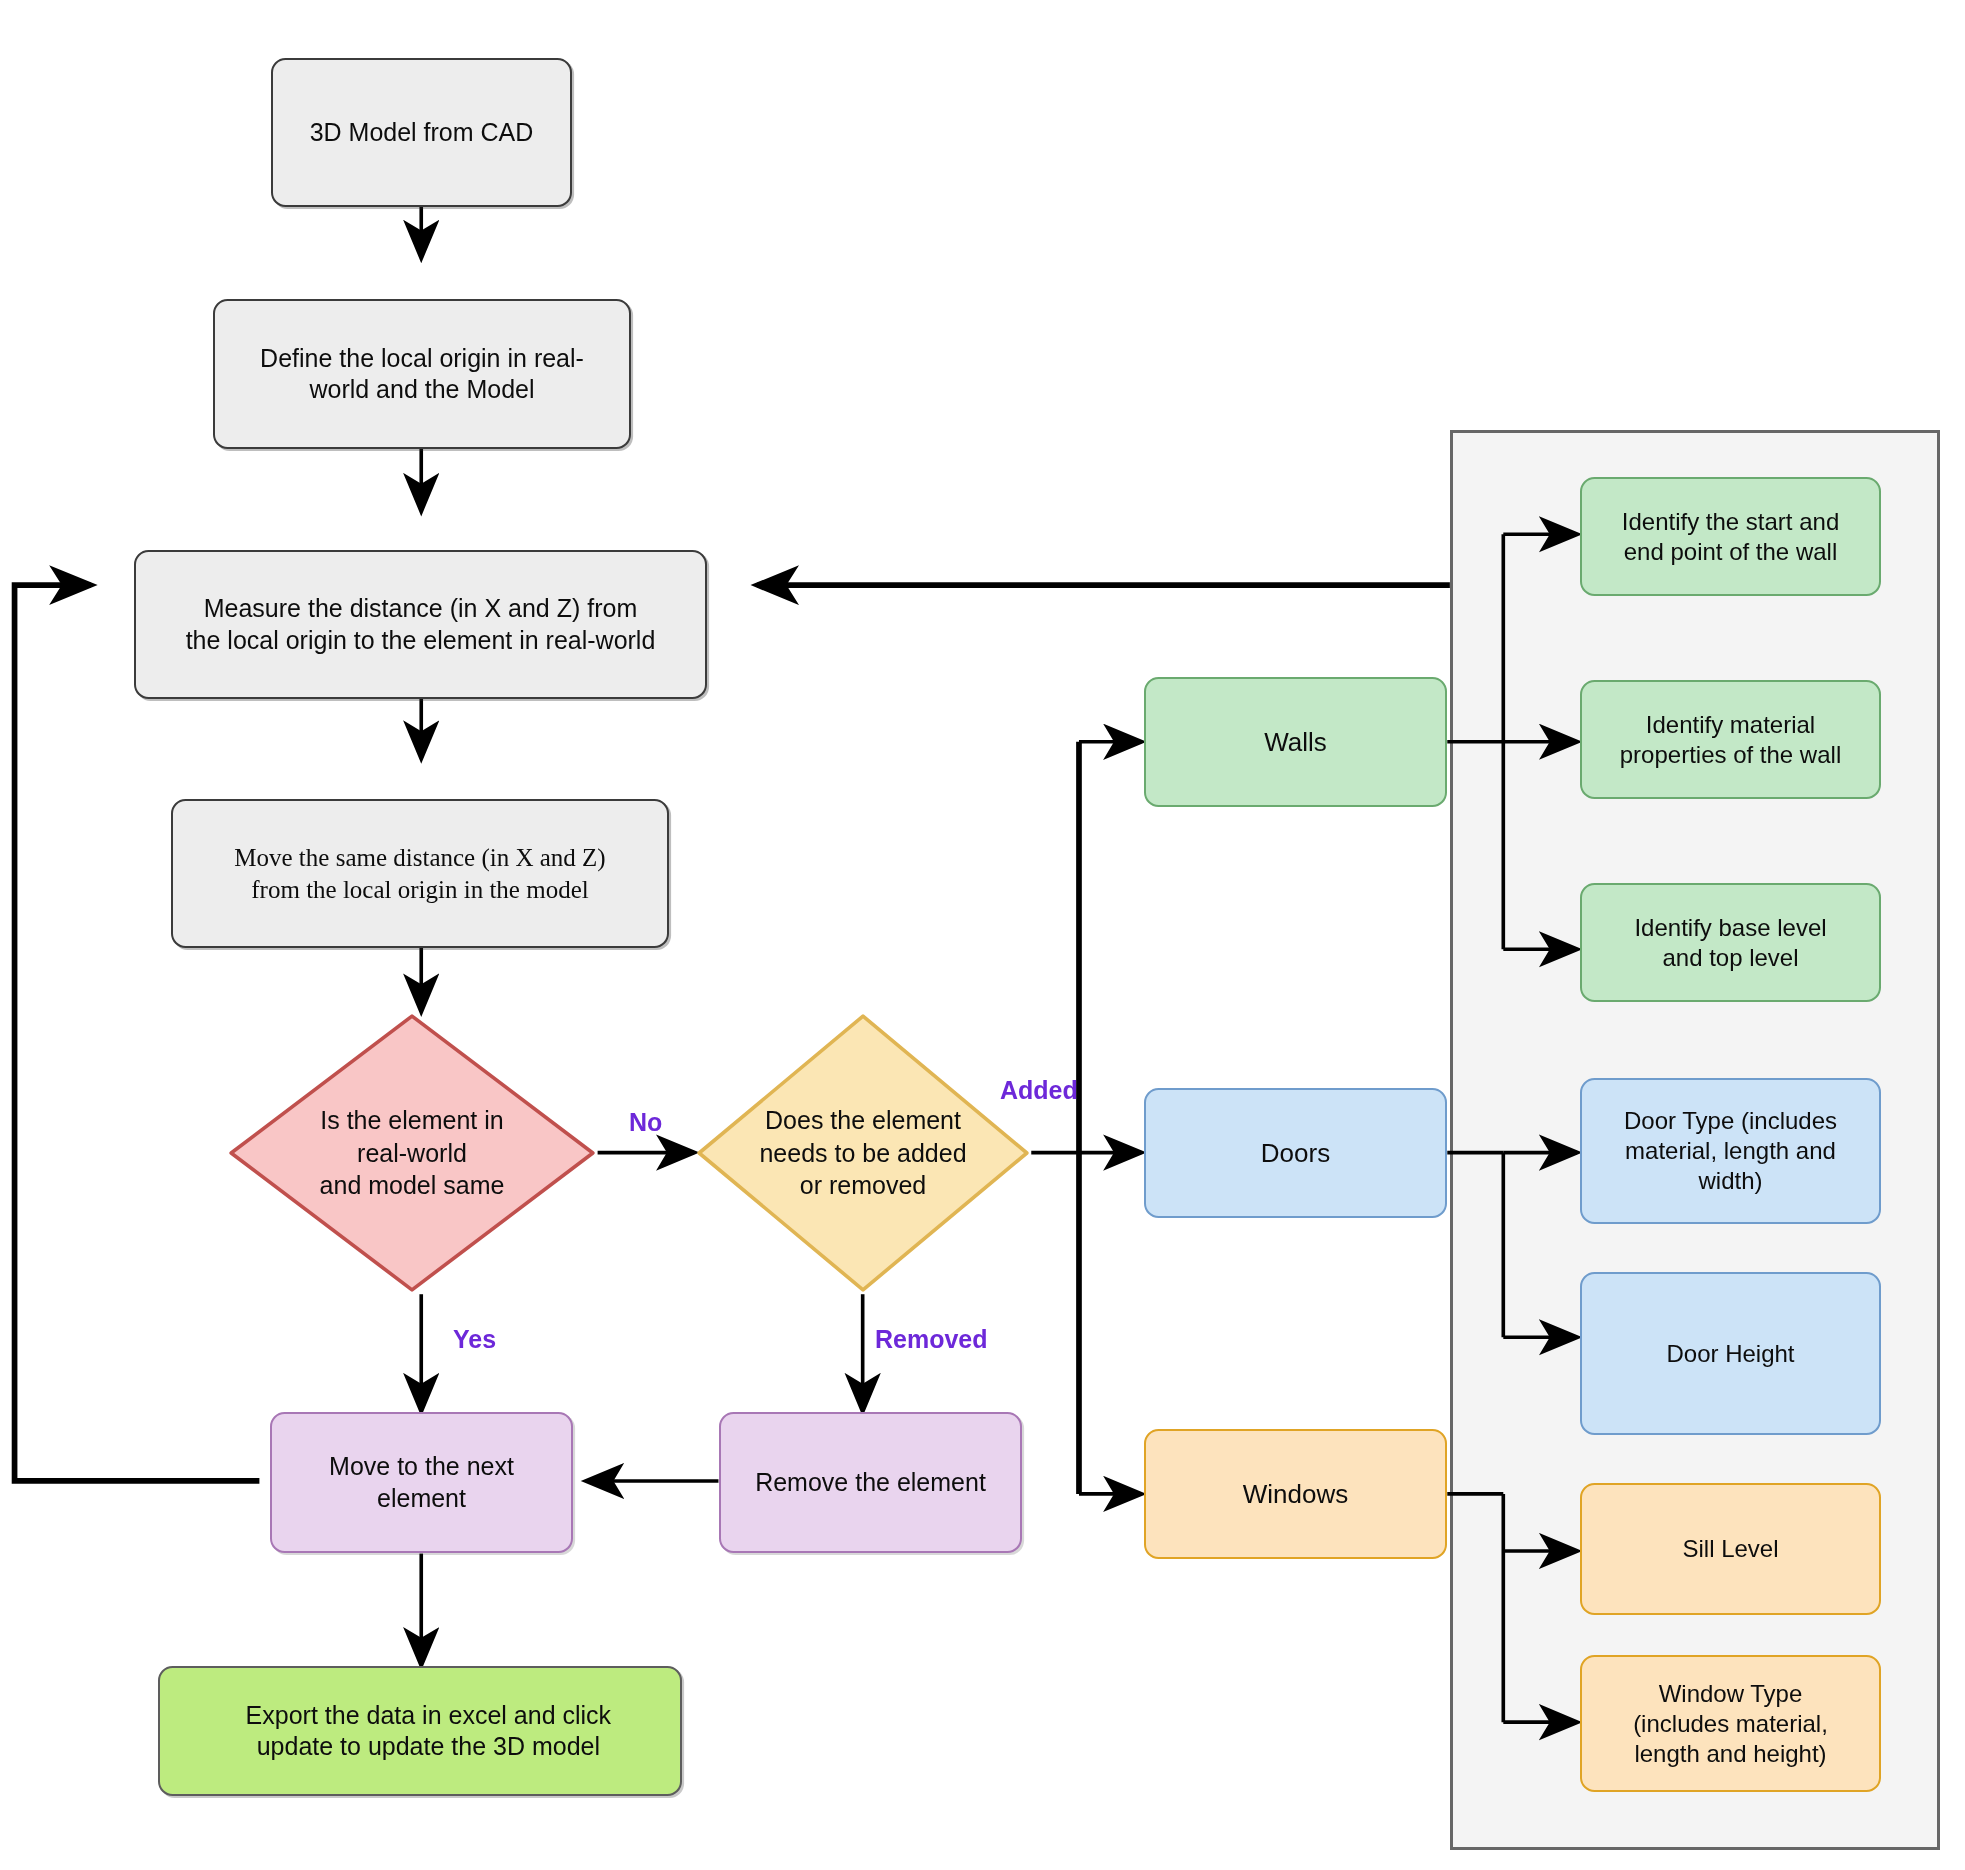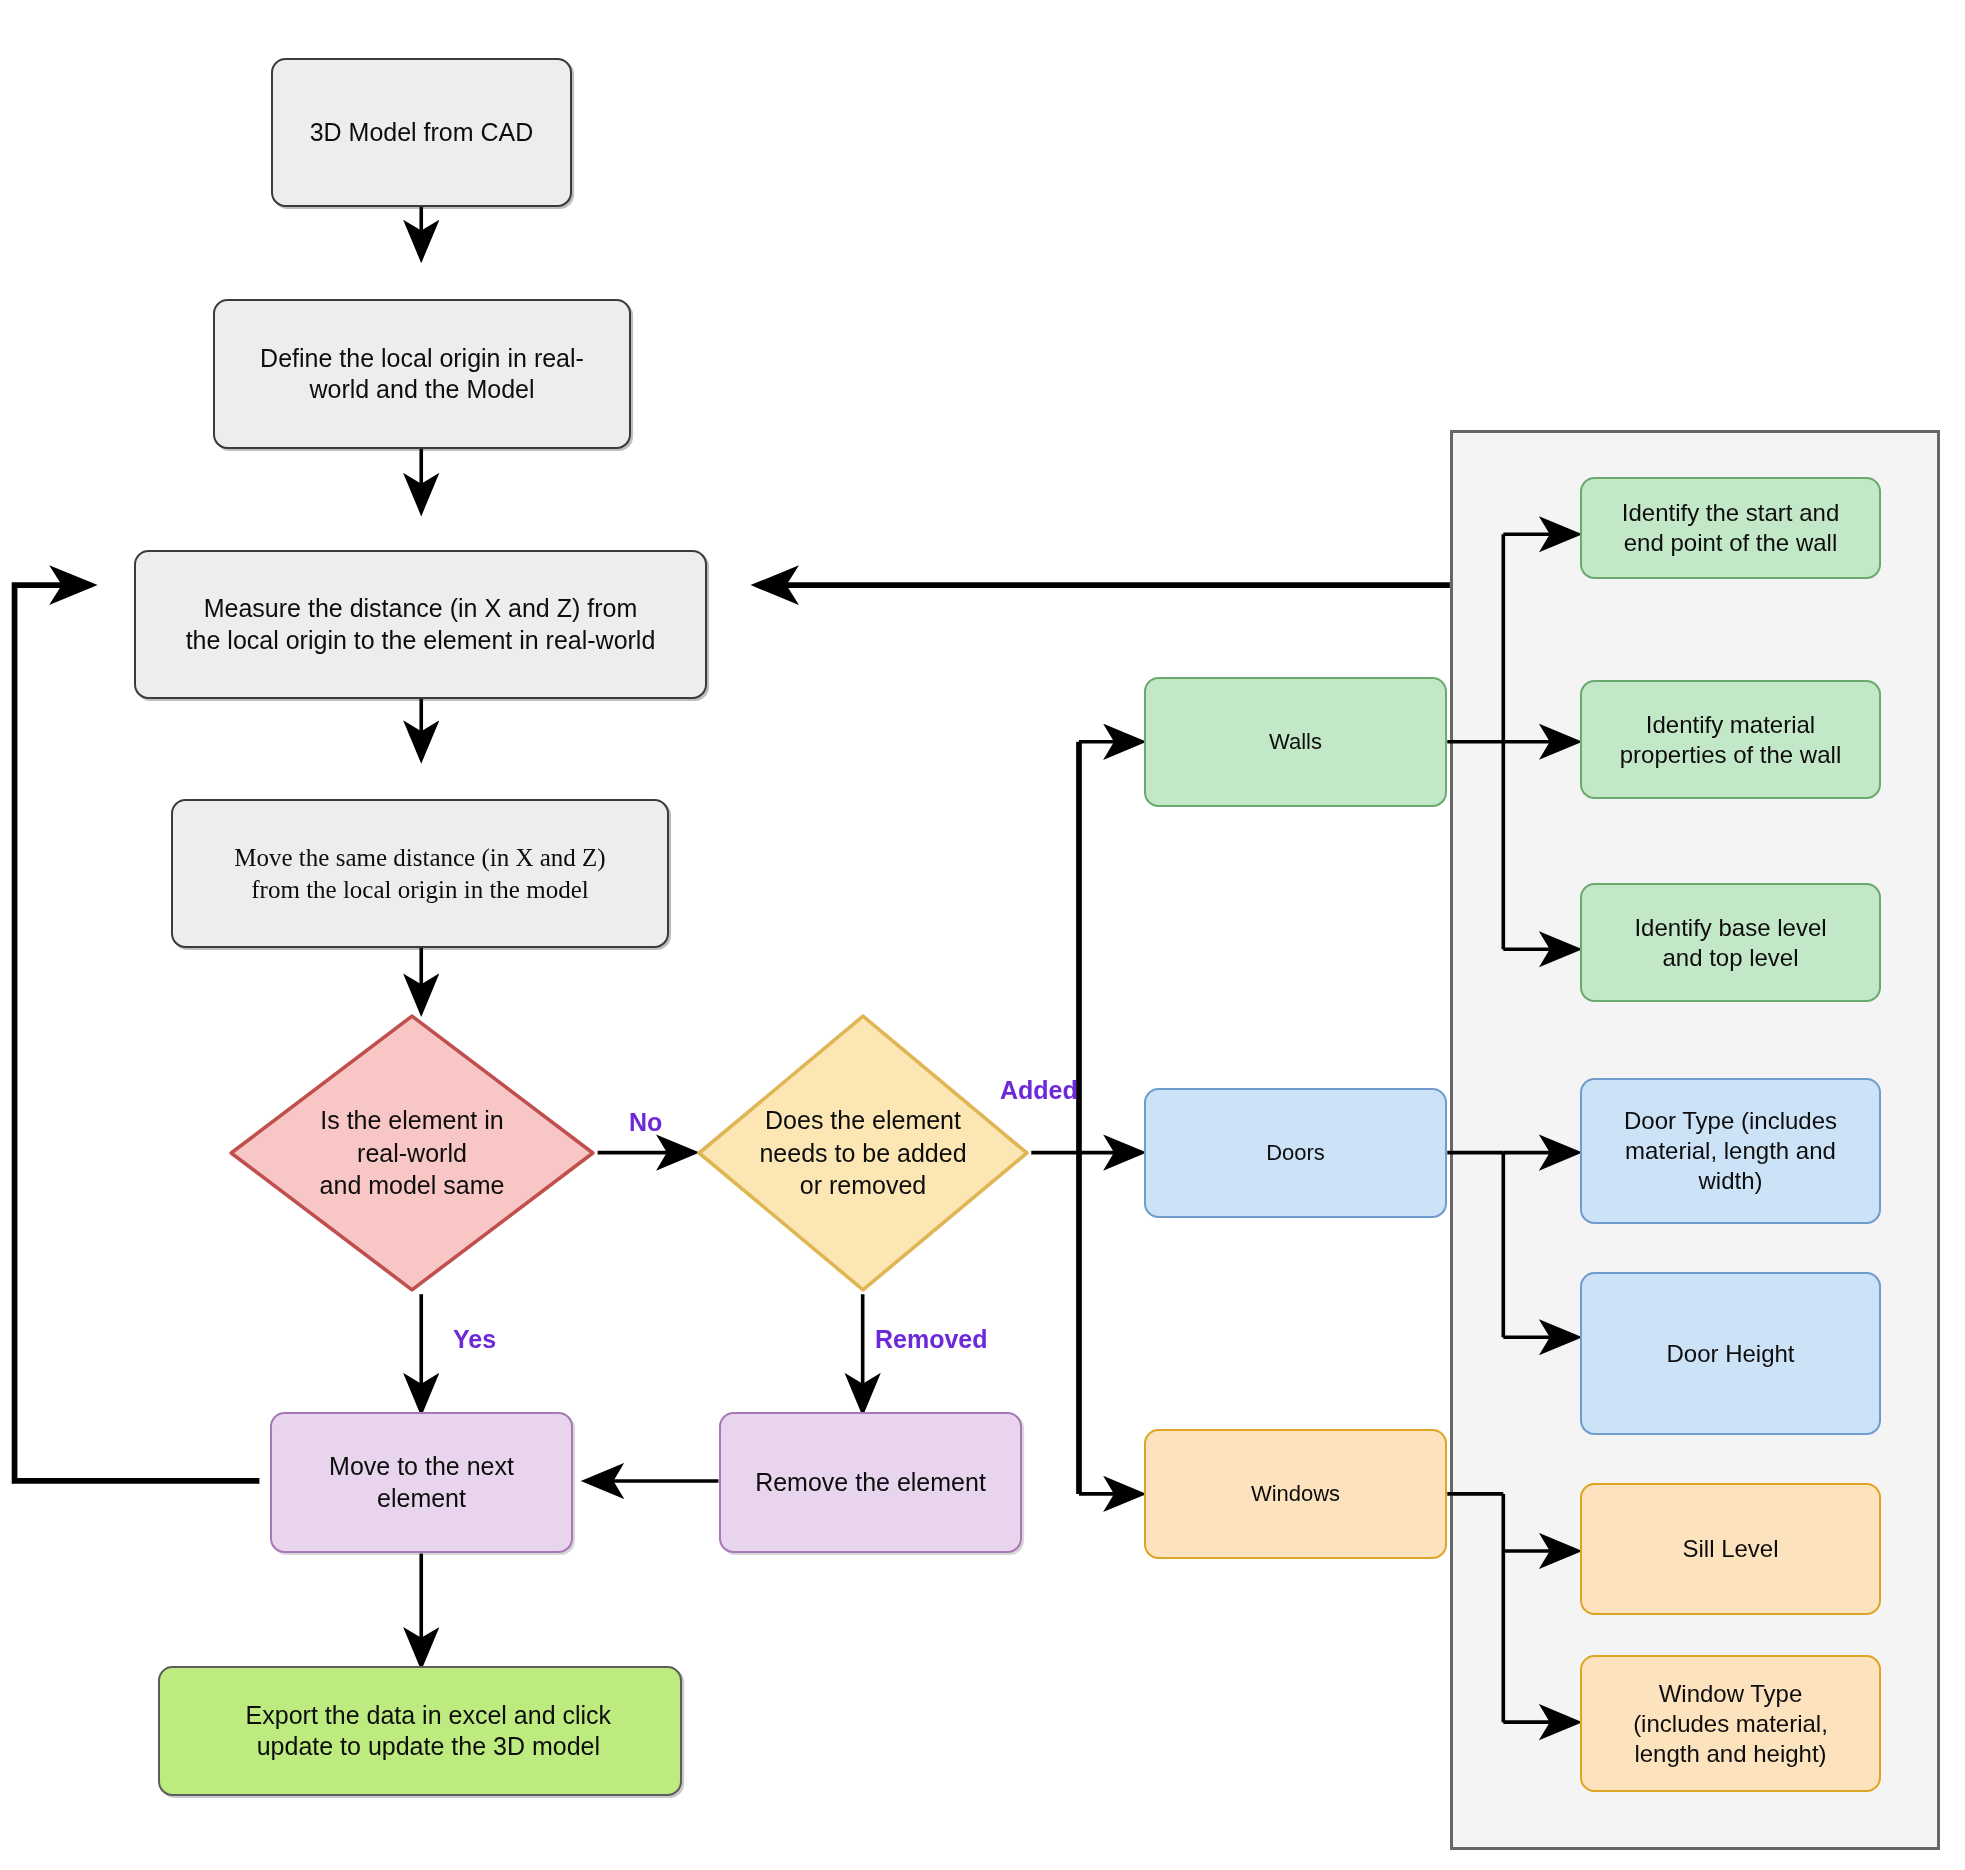--- a/index.html
+++ b/index.html
@@ -95,21 +95,21 @@
     z-index: 2;
   }
   .edge-label {
     position: absolute;
     font-weight: bold;
     color: #6d28d9;
     white-space: nowrap;
   }
   .fs-46 { font-size: 24px; }
   .fs-48 { font-size: 25px; }
-  .fs-50 { font-size: 22px; text-align: right; }
+  .fs-50 { font-size: 26px; text-align: right; }
 </style>
 </head>
 <body>
 
 <div id="canvas">
 
   <div class="group-panel" style="left:1450px; top:430px; width:490px; height:1420px;"></div>
 
   <svg id="edges" viewBox="0 0 3788 3605" width="1965" height="1870" xmlns="http://www.w3.org/2000/svg">
     <defs>
@@ -221,21 +221,21 @@
 
   <div class="node rounded n-green-bright fs-48" style="left:158px; top:1666px; width:524px; height:130px;">Export the data in excel and click
 update to update the 3D model</div>
 
   <div class="node rounded n-green-dark fs-50" style="left:1144px; top:677px; width:303px; height:130px;">Walls</div>
 
   <div class="node rounded n-orange fs-50" style="left:1144px; top:1429px; width:303px; height:130px;">Windows</div>
 
   <div class="node rounded n-blue fs-50" style="left:1144px; top:1088px; width:303px; height:130px;">Doors</div>
 
-  <div class="node rounded n-green-dark fs-46" style="left:1580px; top:477px; width:301px; height:102px;">Identify the start and
+  <div class="node rounded n-green-dark fs-46" style="left:1580px; top:477px; width:301px; height:119px;">Identify the start and
 end point of the wall</div>
 
   <div class="node rounded n-green-dark fs-46" style="left:1580px; top:680px; width:301px; height:119px;">Identify material
 properties of the wall</div>
 
   <div class="node rounded n-green-dark fs-46" style="left:1580px; top:883px; width:301px; height:119px;">Identify base level
 and top level</div>
 
   <div class="node rounded n-blue fs-46" style="left:1580px; top:1078px; width:301px; height:146px;">Door Type (includes
 material, length and

